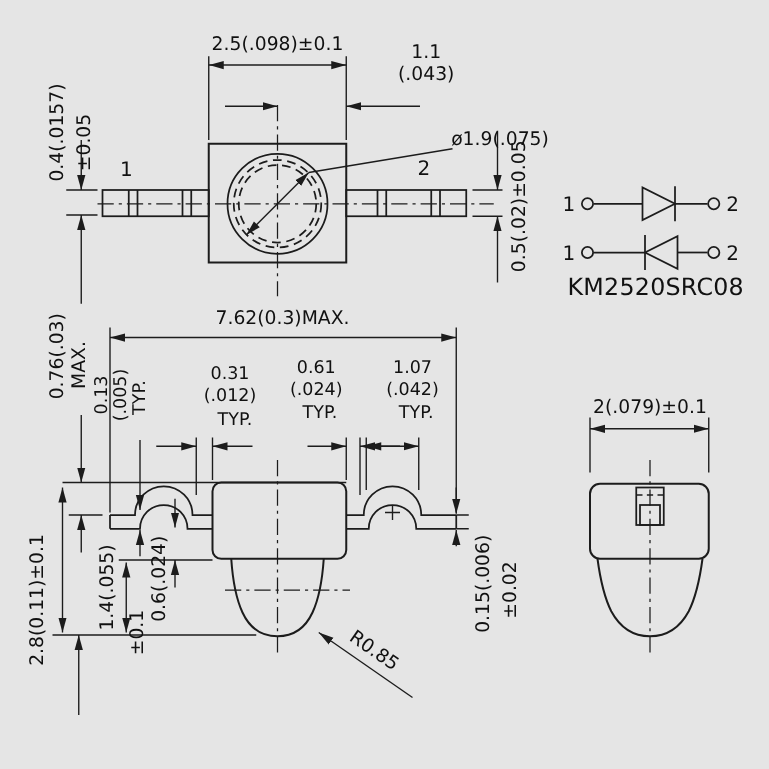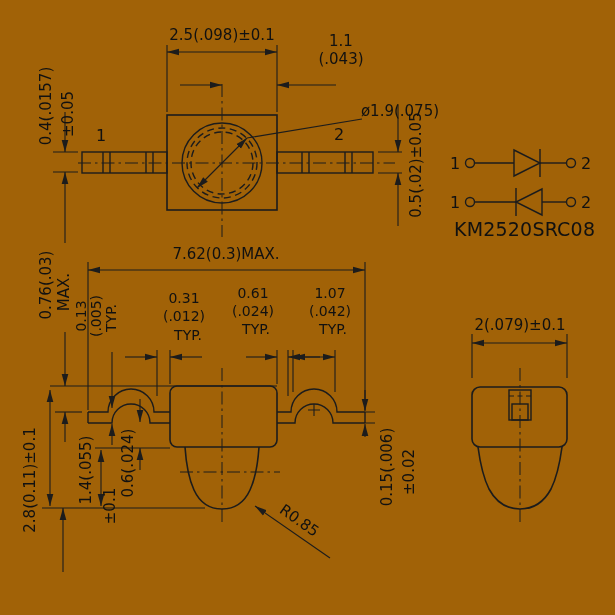--- a/index.html
+++ b/index.html
@@ -1,16 +1,16 @@
 <!DOCTYPE html>
 <html><head>
 <meta charset="utf-8">
 <style>
   html,body{margin:0;padding:0;background:#fff;}
-  .canvas{width:615px;height:615px;background:#a16207;position:relative;overflow:hidden;}
+  .canvas{width:615px;height:615px;background:#e5e5e5;position:relative;overflow:hidden;}
   svg{display:block;}
   .ol{stroke:#1c1c1c;stroke-width:1.6;fill:none;}
   .ol2{stroke:#1c1c1c;stroke-width:1.4;fill:none;}
   .dim{stroke:#1c1c1c;stroke-width:1.1;fill:none;}
   .cl{stroke:#1c1c1c;stroke-width:1;fill:none;stroke-dasharray:13 4 2.5 4;}
   .dc{stroke:#1c1c1c;stroke-width:1.4;fill:none;stroke-dasharray:7 4.5;}
   .dash{stroke:#1c1c1c;stroke-width:1.2;fill:none;stroke-dasharray:5 3.5;}
   text{fill:#111;font-family:"DejaVu Sans","Liberation Sans",sans-serif;font-size:15px;}
   .t14{font-size:14px;}
   .t16{font-size:16px;}

